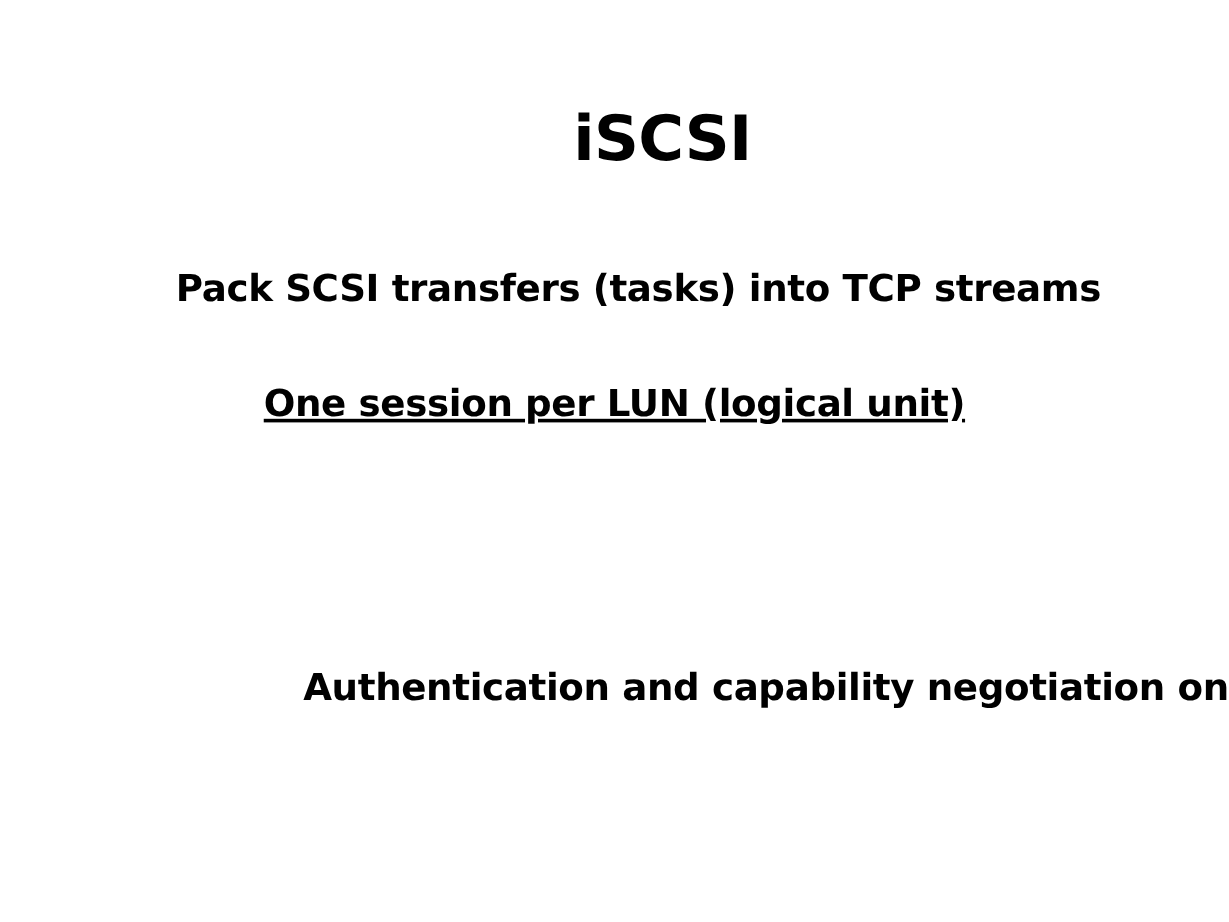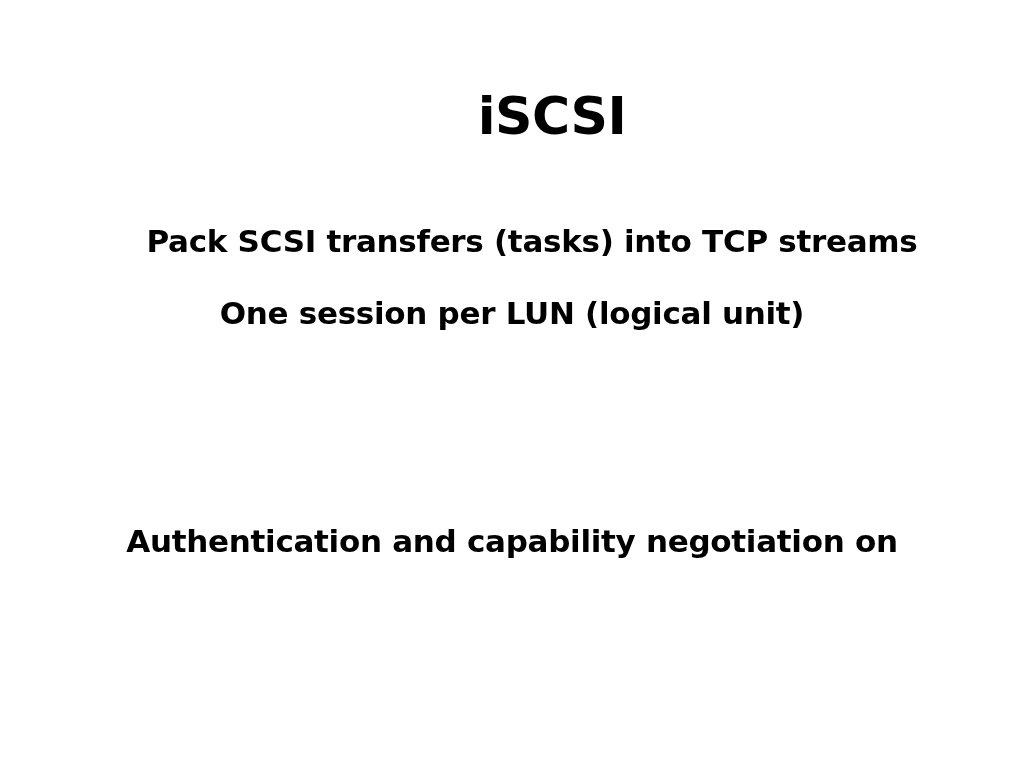--- a/index.html
+++ b/index.html
@@ -50,23 +50,23 @@
     font-family: "DejaVu Sans", "Liberation Sans", sans-serif;
     font-weight: bold;
     font-size: 31px;
     line-height: 42px;
     letter-spacing: -0.3px;
     color: #000000;
     white-space: pre;
   }
 
   .para-1 { top: 220px; padding-left: 20px; }
-  .para-2 { top: 292px; }
+  .para-2 { top: 316px; text-decoration: underline; }
   .para-3 { top: 396px; }
-  .para-4 { top: 520px; }
+  .para-4 { top: 552px; text-align: right; }
 </style>
 </head>
 <body>
 
 <div class="slide">
 
   <div class="slide-title">iSCSI</div>
 
   <div class="body-block para-1">
     <div class="body-line">Pack SCSI transfers (tasks) into TCP streams</div>

